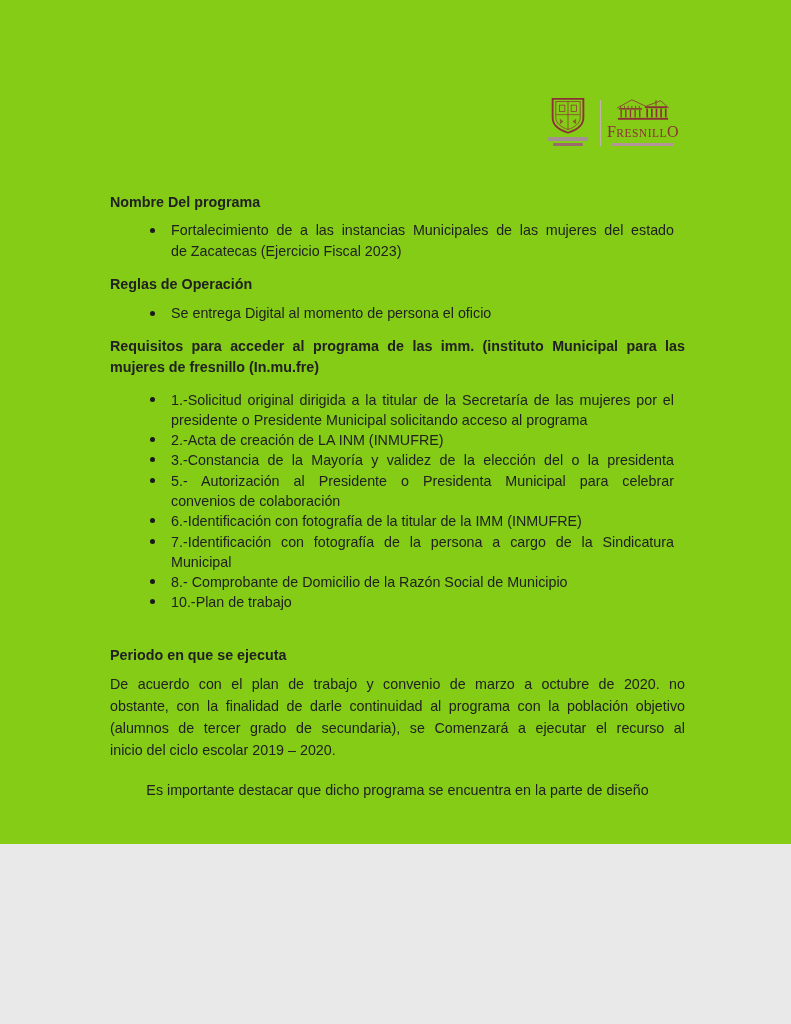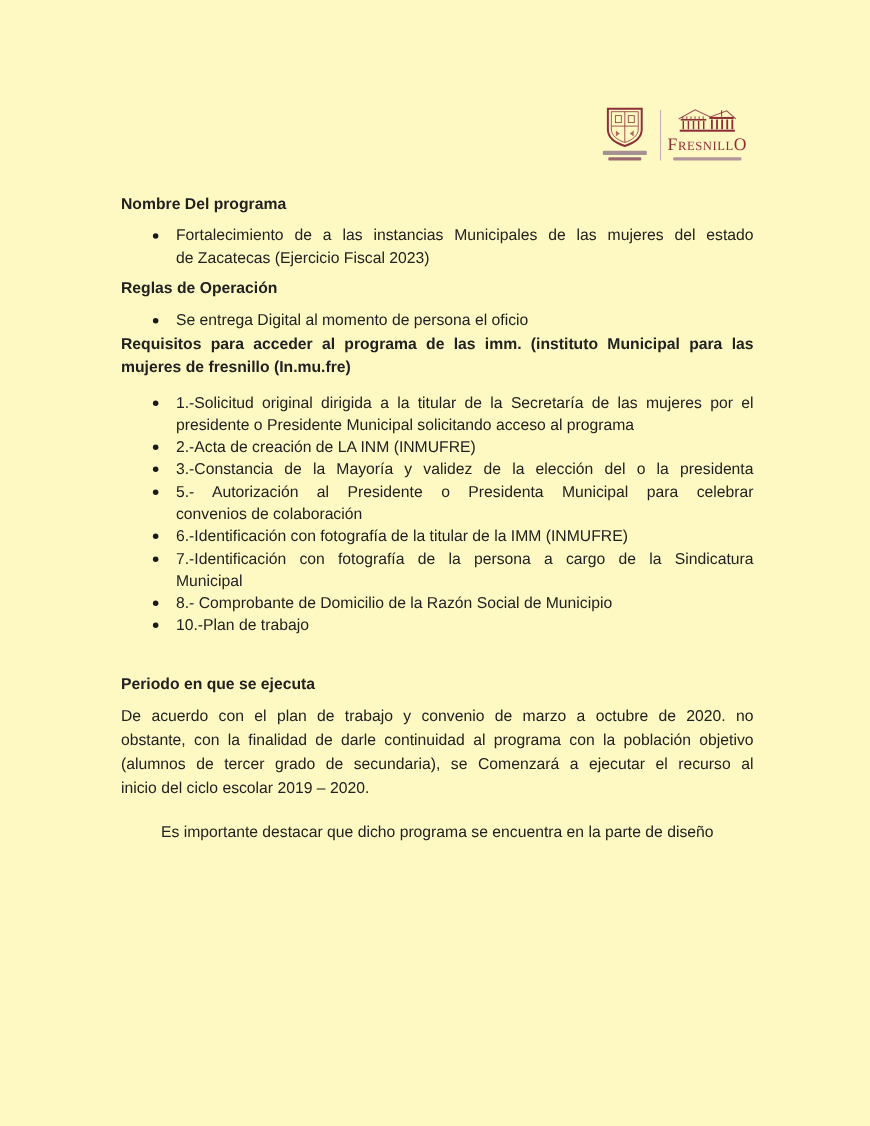--- a/index.html
+++ b/index.html
@@ -1,20 +1,20 @@
 <!DOCTYPE html>
 <html><head>
 <meta charset="utf-8">
 <style>
   html,body{margin:0;padding:0;background:#e9e9e9;}
   .page{
     position:relative;
-    width:791px;height:1024px;
+    width:791px;height:844px;
     margin:0 auto;
-    background:#fef9c3;
+    background:#84cc16;
     font-family:"Liberation Sans", sans-serif;
     color:#212121;
     overflow:hidden;
   }
 
   
   .logo-block{
     position:absolute;top:97px;left:544px;
     display:flex;align-items:flex-start;gap:8px;
   }
@@ -30,27 +30,27 @@
     font-family:"Liberation Serif", serif;
     color:#8c3038;line-height:15px;letter-spacing:.5px;white-space:nowrap;
     margin-top:1px;
   }
   .wm-big{font-size:16px;}
   .wm-mid{font-size:11.5px;}
   .tagline-smudge{margin-top:2px;width:62px;height:3px;background:#b4959a;border-radius:1px;}
 
   
   .content{
-    position:absolute;left:110px;top:0;width:575px;
+    position:absolute;left:110px;top:16px;width:575px;
     font-size:14.3px;line-height:21.5px;
   }
   .hd{font-weight:bold;font-size:14.3px;margin:0;}
   .ln{min-height:21.5px;}
   .just{text-align:justify;text-align-last:justify;}
-  .blist{list-style:none;margin:0;padding:0 0 0 50px;}
+  .blist{list-style:none;margin:11px;padding:0 0 0 50px;}
   .blist li{position:relative;}
   .blist li::before{
     content:"";position:absolute;left:-21px;top:8px;
     width:5px;height:5px;border-radius:50%;background:#1a1a1a;
   }
   .req{line-height:20.3px;}
   .req .ln{min-height:20.3px;}
   .req li::before{top:7px;}
   .para{margin:0;}
   .periodo{line-height:21.8px;}

